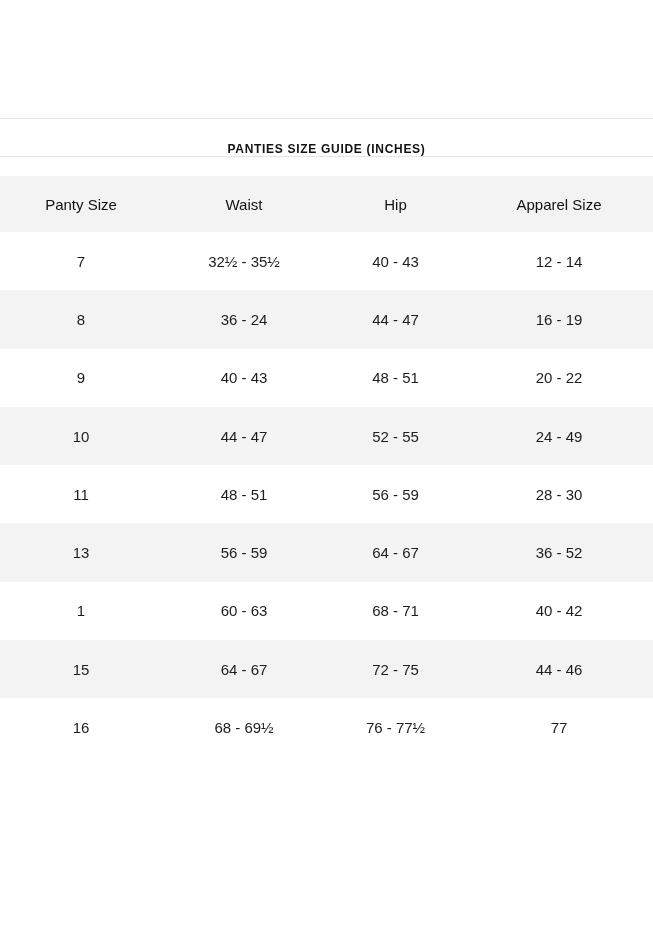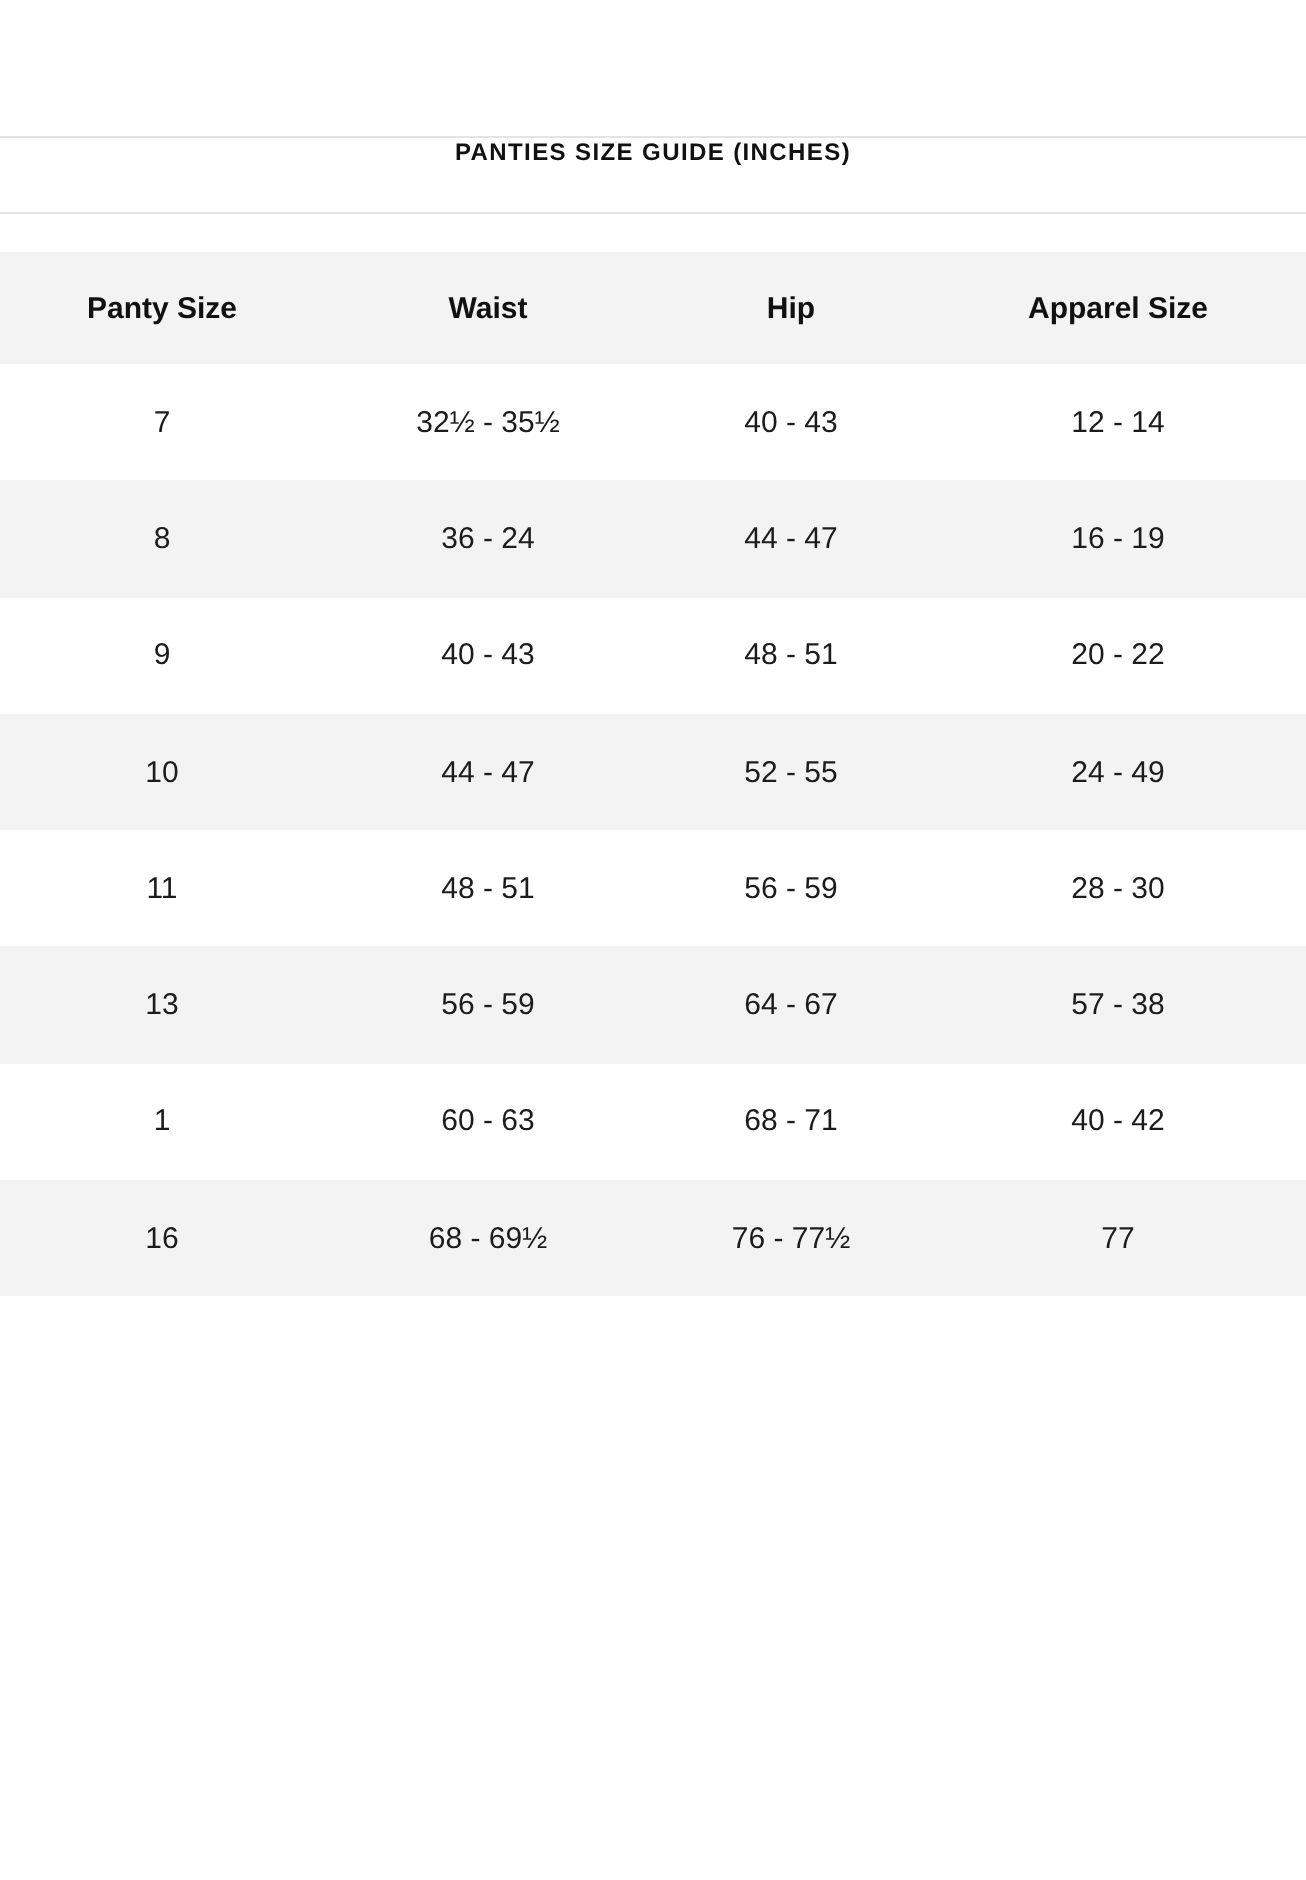--- a/index.html
+++ b/index.html
@@ -10,27 +10,27 @@
   body {
     width: 653px;
     height: 940px;
     font-family: "Liberation Sans", sans-serif;
     color: #1a1a1a;
     overflow: hidden;
   }
 
   
   .title-bar {
-    margin-top: 68px;
+    margin-top: 118px;
     height: 39px;
     box-sizing: border-box;
     border-top: 1px solid #e4e4e4;
     border-bottom: 1px solid #e4e4e4;
     display: flex;
-    align-items: flex-start;
+    align-items: flex-end;
     justify-content: center;
     background: #ffffff;
   }
   .title-bar h2 {
     margin: 0;
     font-size: 12px;
     font-weight: 700;
     letter-spacing: 0.7px;
     color: #111111;
     text-transform: uppercase;
@@ -40,21 +40,21 @@
   table.size-guide {
     width: 653px;
     margin-top: 19px;
     border-collapse: collapse;
     table-layout: fixed;
   }
   table.size-guide th {
     height: 56px;
     background: #f3f3f3;
     font-size: 15px;
-    font-weight: 700;
+    font-weight: 400;
     color: #111111;
     text-align: center;
     vertical-align: middle;
     padding: 0;
   }
   table.size-guide td {
     height: 58.3px;
     font-size: 15px;
     font-weight: 400;
     color: #1c1c1c;
@@ -119,27 +119,33 @@
     <tr>
       <td>11</td>
       <td>48 - 51</td>
       <td>56 - 59</td>
       <td>28 - 30</td>
     </tr>
     <tr>
       <td>13</td>
       <td>56 - 59</td>
       <td>64 - 67</td>
-      <td>57 - 38</td>
+      <td>36 - 52</td>
     </tr>
     <tr>
       <td>1</td>
       <td>60 - 63</td>
       <td>68 - 71</td>
       <td>40 - 42</td>
+    </tr>
+    <tr>
+      <td>15</td>
+      <td>64 - 67</td>
+      <td>72 - 75</td>
+      <td>44 - 46</td>
     </tr>
     <tr>
       <td>16</td>
       <td>68 - 69½</td>
       <td>76 - 77½</td>
       <td>77</td>
     </tr>
   </tbody>
 </table>
 

